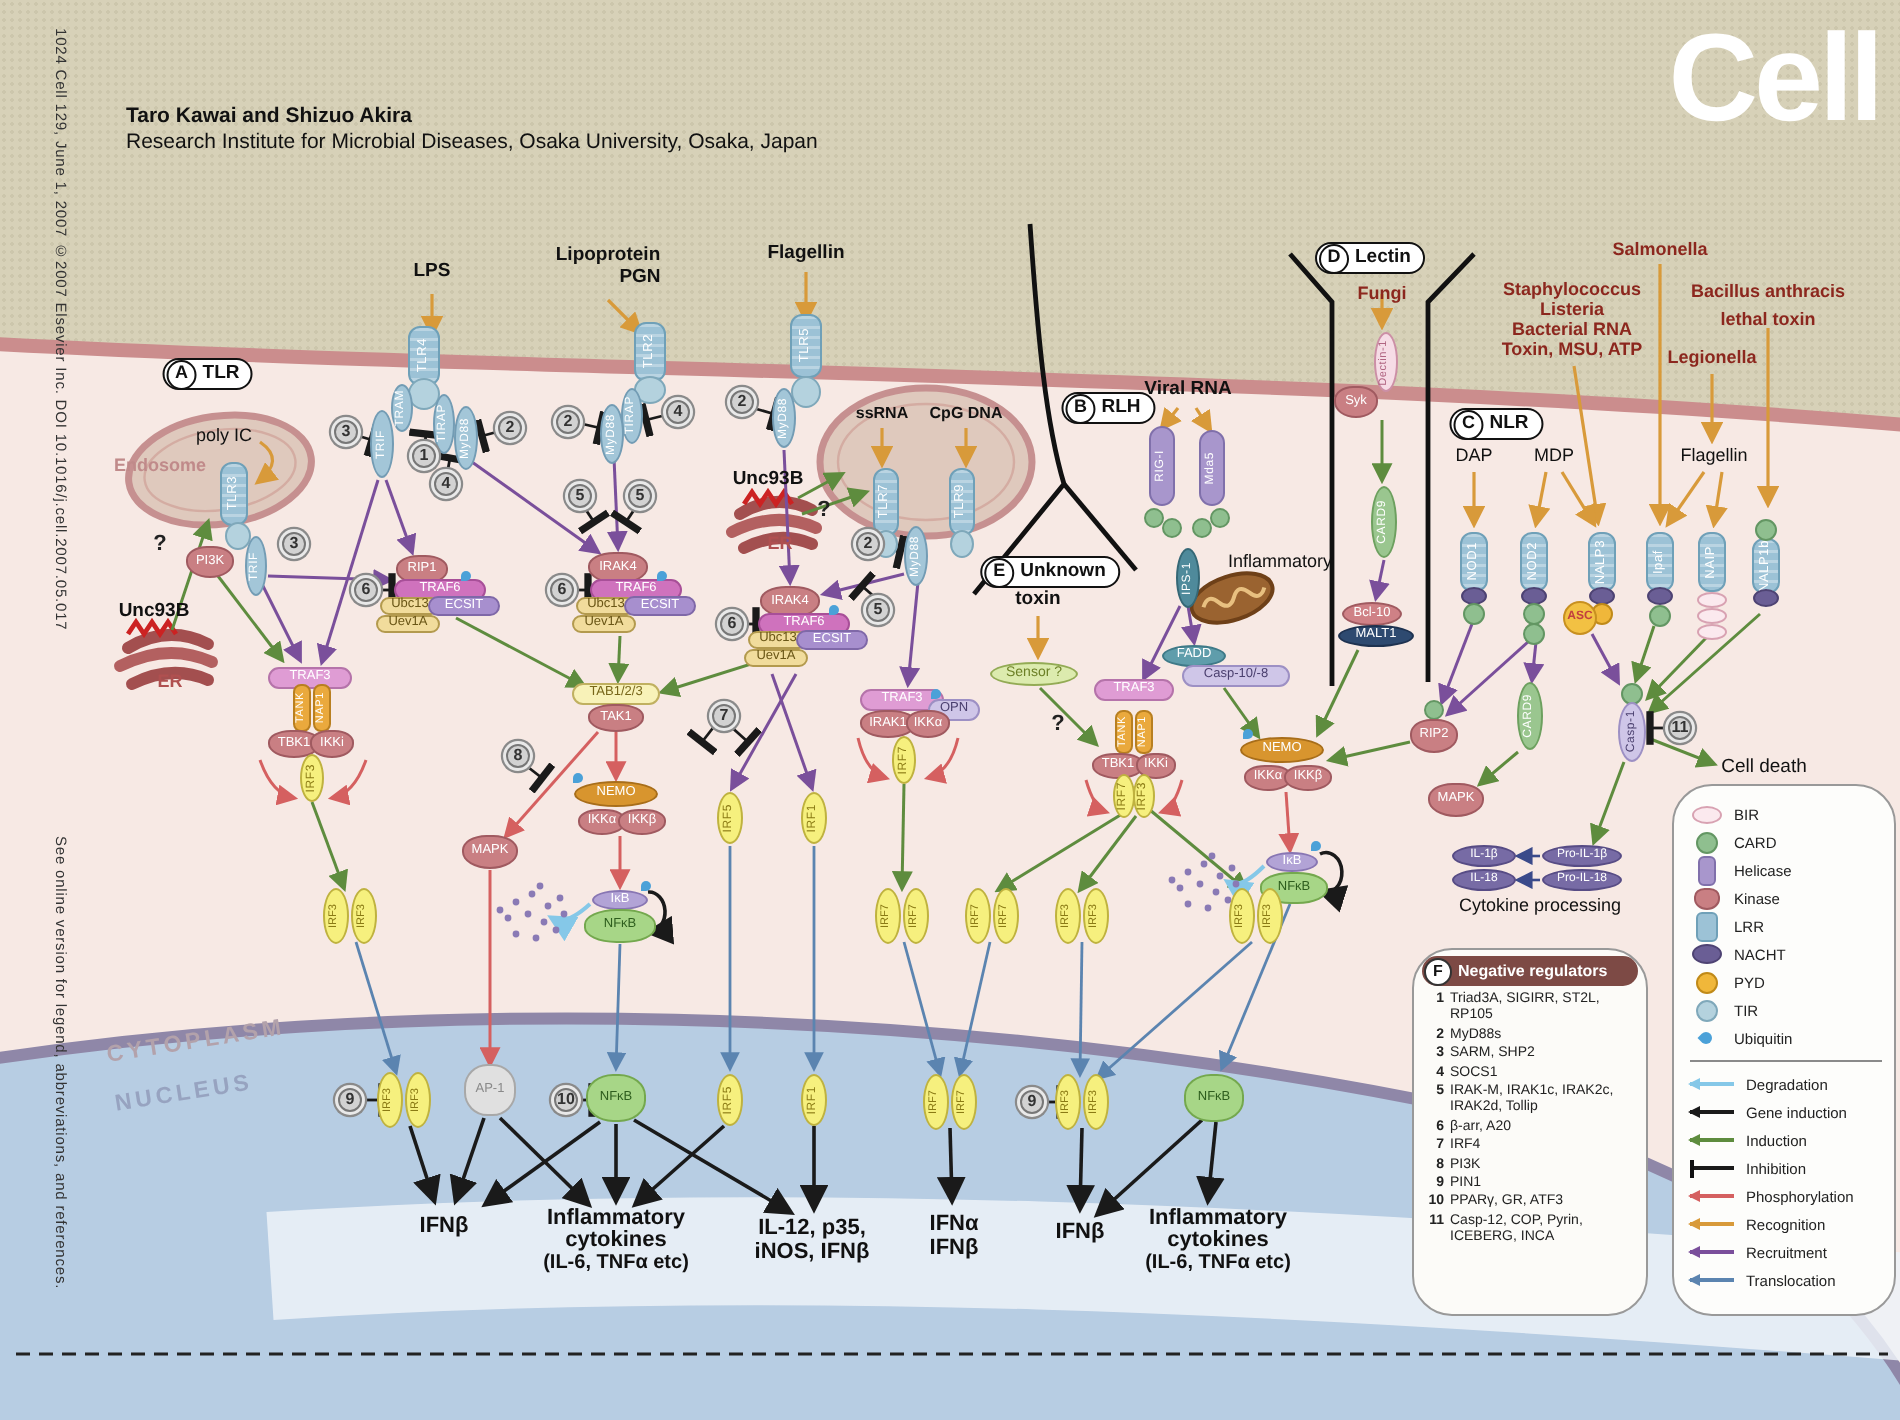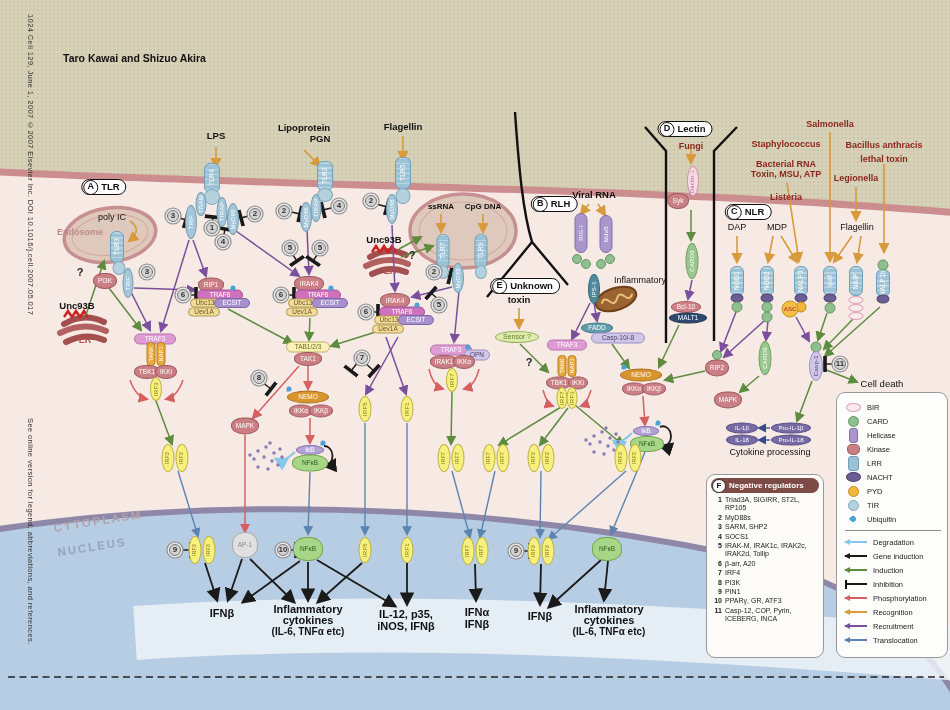--- a/index.html
+++ b/index.html
@@ -72,21 +72,21 @@
   .k-tr{color:#8c271e;font-size:9px;font-weight:bold}
   .k-trb{color:#8c271e;font-size:9px;font-weight:bold}
   .k-out{color:#111;font-weight:bold;font-size:11px}
   .k-outs{color:#111;font-weight:bold;font-size:10px}
   .k-erl{color:#b05050;font-weight:bold;font-size:9px}
   .k-endo{color:#c08a8a;font-weight:bold;font-size:9px}
   .k-q{color:#222;font-size:11px;font-weight:bold}
   .k-cy1{color:#b3a2ab;font-weight:bold;font-size:11.5px;letter-spacing:2px}
   .k-cy2{color:#97a3c0;font-weight:bold;font-size:11.5px;letter-spacing:2px}
   
-  .box{position:absolute;background:#fdfdfb;border:1.2px solid #999;border-radius:9px;z-index:6;box-sizing:border-box}
+  .box{position:absolute;background:#fdfdfb;border:1.2px solid #999;border-radius:20px;z-index:6;box-sizing:border-box}
   #legendbox{left:836px;top:392px;width:112px;height:266px;padding:7px 6px 4px 8px}
   .lrow{display:flex;align-items:center;height:14px;font-size:7.5px;color:#222;gap:6px}
   .lrow .sw{flex:0 0 16px;display:flex;justify-content:center}
   .ldiv{border-top:1.4px solid #8a8a8a;margin:4px 0}
   .sw i{display:block}
   .sw-bir i{width:13px;height:7px;background:#fbe9ee;border:1.5px solid #d8a2b2;border-radius:50%}
   .sw-card i{width:9px;height:9px;background:#8fbf8f;border:1px solid #639663;border-radius:50%}
   .sw-helicase i{width:7px;height:13px;background:#a896cc;border:1px solid #8070ab;border-radius:3px}
   .sw-kinase i{width:11px;height:9px;background:#c97f83;border:1px solid #a05a60;border-radius:48% 48% 60% 60%}
   .sw-lrr i{width:9px;height:13px;background:#9cc2d6;border:1px solid #6fa0b8;border-radius:3px}
@@ -385,21 +385,21 @@
       </div>
       <div class="node k-q" style="left: 529px; top: 363px;">
         <span>?</span>
       </div>
       <div class="node k-tr" style="left: 830px; top: 125px;">
         <span>Salmonella</span>
       </div>
       <div class="node k-tr" style="left: 786px; top: 145px;">
         <span>Staphylococcus</span>
       </div>
-      <div class="node k-tr" style="left: 786px; top: 155px; margin-top: 43px;">
+      <div class="node k-tr" style="left: 786px; top: 155px;">
         <span>Listeria</span>
       </div>
       <div class="node k-trb" style="left: 786px; top: 165px;">
         <span>Bacterial RNA</span>
       </div>
       <div class="node k-trb" style="left: 786px; top: 175px;">
         <span>Toxin, MSU, ATP</span>
       </div>
       <div class="node k-tr" style="left: 884px; top: 146px;">
         <span>Bacillus anthracis</span>
@@ -855,20 +855,22 @@
       <div class="node k-badge" style="left: 366px; top: 312px; width: 12px; height: 12px;">6</div>
       <div class="node k-badge" style="left: 362px; top: 358px; width: 12px; height: 12px;">7</div>
       <div class="node k-badge" style="left: 259px; top: 378px; width: 12px; height: 12px;">8</div>
       <div class="node k-badge" style="left: 175px; top: 550px; width: 12px; height: 12px;">9</div>
       <div class="node k-badge" style="left: 283px; top: 550px; width: 12px; height: 12px;">10</div>
       <div class="node k-badge" style="left: 516px; top: 551px; width: 12px; height: 12px;">9</div>
       <div class="node k-badge" style="left: 840px; top: 364px; width: 12px; height: 12px;">11</div>
     </div>
 
   <div class="hdr" id="authors">Taro Kawai and Shizuo Akira</div>
+  <div class="hdr" id="affil">Research Institute for Microbial Diseases, Osaka University, Osaka, Japan</div>
+  <div class="hdr" id="logo">Cell</div>
   <div class="side" id="side1">1024    Cell 129, June 1, 2007 ©2007 Elsevier Inc.    DOI 10.1016/j.cell.2007.05.017</div>
   <div class="side" id="side2">See online version for legend, abbreviations, and references.</div>
 
   <div class="box" id="legendbox">
     <div id="legend-shapes">
         <div class="lrow">
           <span class="sw sw-bir">
             <i></i>
           </span>
           <span>BIR</span>

